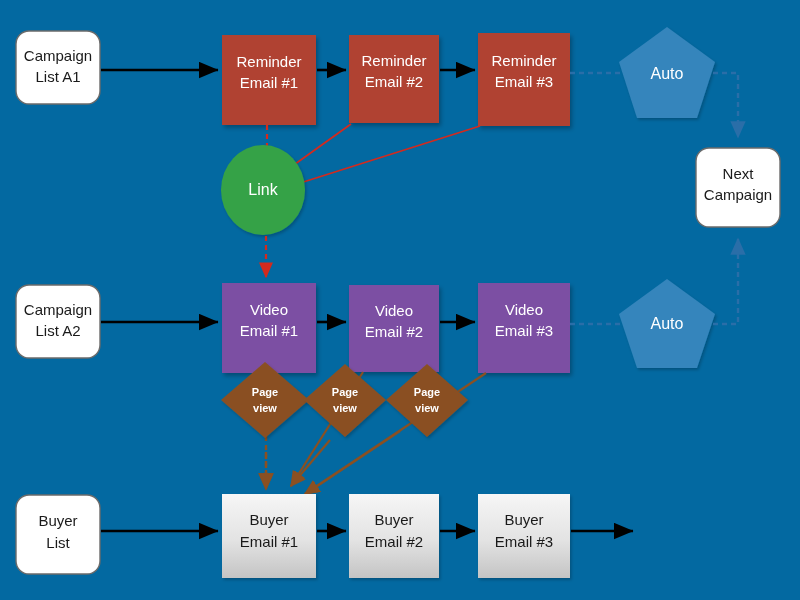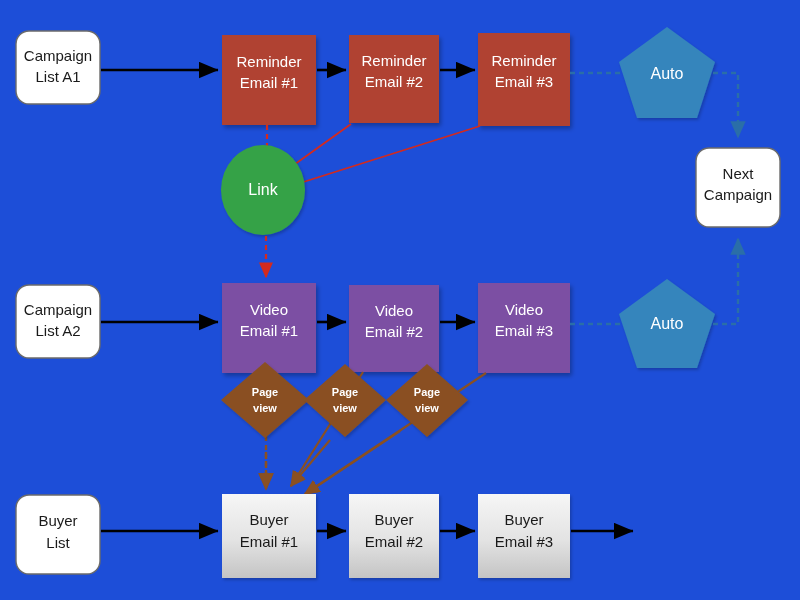--- a/index.html
+++ b/index.html
@@ -7,21 +7,21 @@
     padding: 0;
     background: #ffffff;
   }
   body {
     font-family: "Liberation Sans", sans-serif;
   }
   #canvas {
     position: relative;
     width: 800px;
     height: 600px;
-    background: #1d4ed8;
+    background: #0369a1;
     overflow: hidden;
   }
   svg#diagram {
     position: absolute;
     left: 0;
     top: 0;
     width: 800px;
     height: 600px;
   }
   .node-label {

